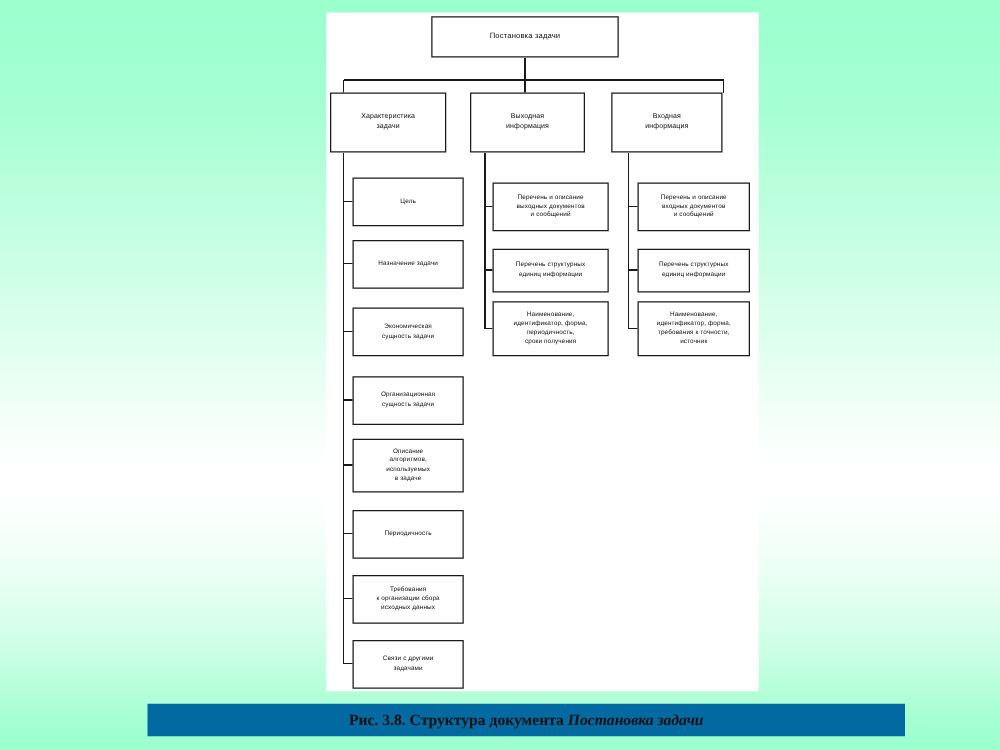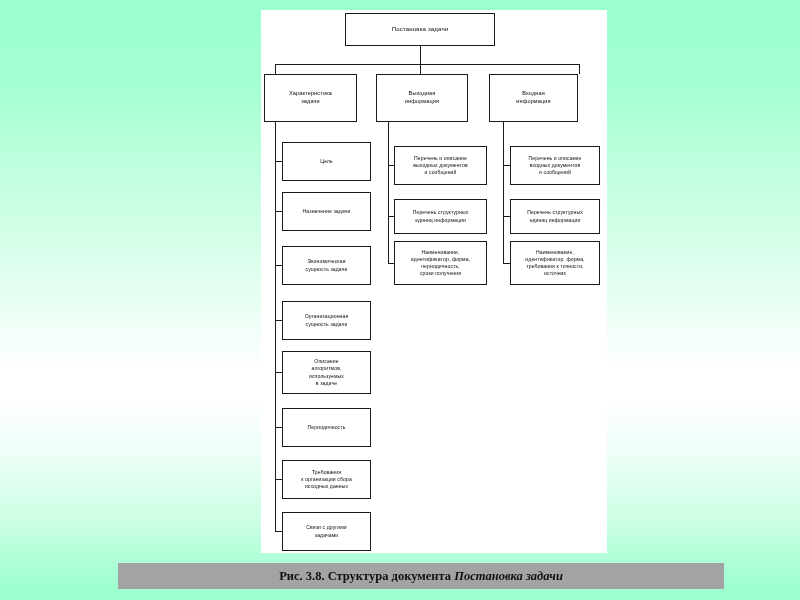--- a/index.html
+++ b/index.html
@@ -78,21 +78,21 @@
     font-size: 5.6px;
   }
 
   
   #caption-band {
     position: absolute;
     left: 118px;
     top: 563px;
     width: 606px;
     height: 26px;
-    background: #a3a3a3;
+    background: #0369a1;
     display: flex;
     align-items: center;
     justify-content: center;
   }
   #caption-text {
     font-family: "Liberation Serif", serif;
     font-size: 12.5px;
     font-weight: bold;
     color: #111111;
     white-space: pre;

